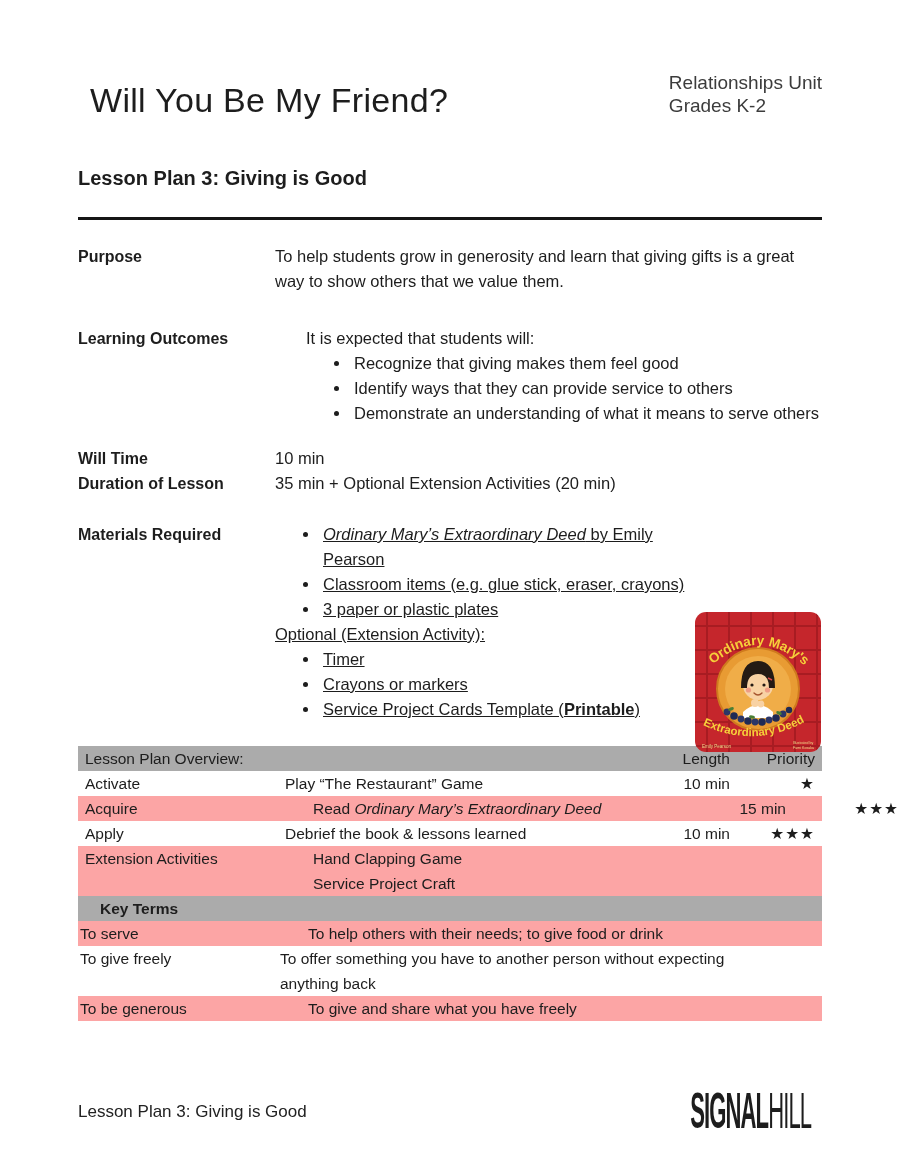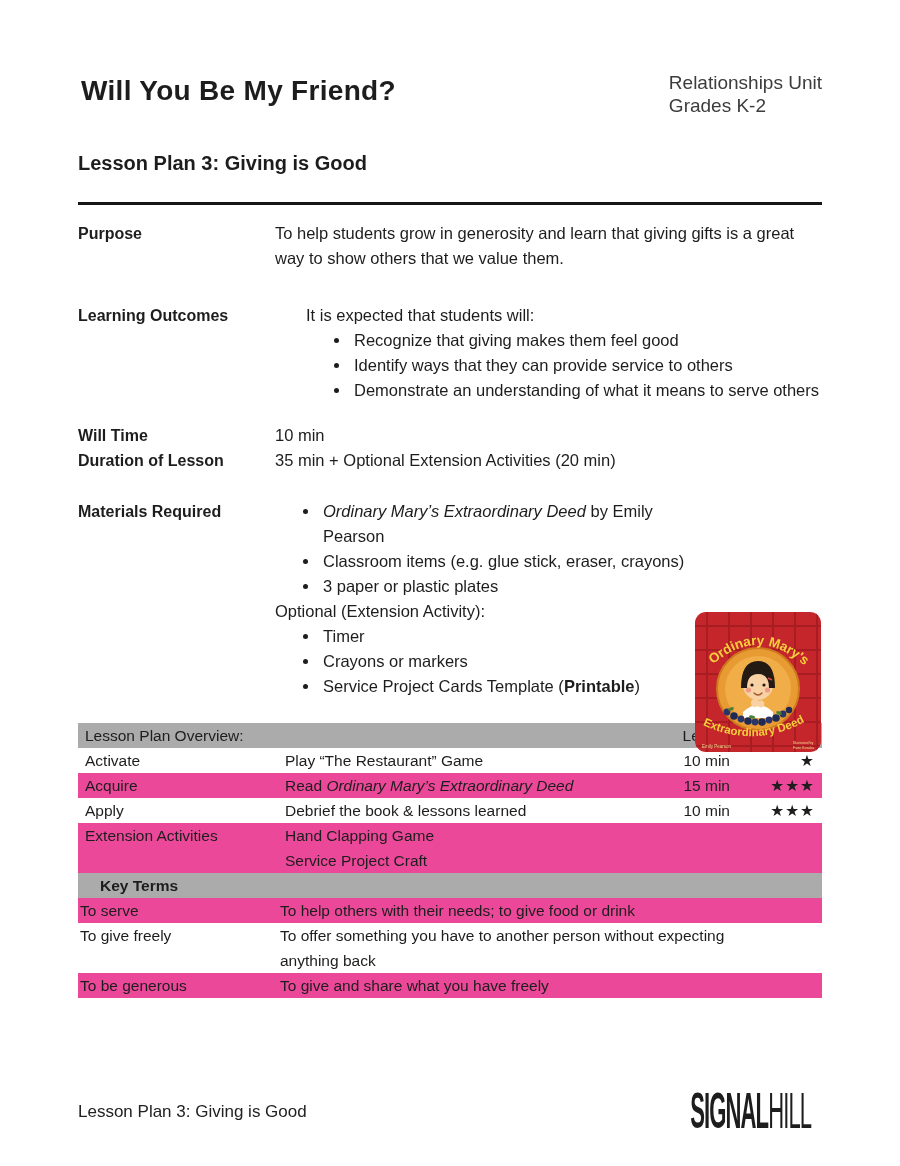--- a/index.html
+++ b/index.html
@@ -3,42 +3,42 @@
 <meta charset="utf-8">
 <style>
   html,body{margin:0;padding:0;}
   body{
     width:900px;height:1166px;background:#ffffff;
     font-family:"Liberation Sans",sans-serif;color:#1d1d1d;
     position:relative;overflow:hidden;
   }
   .page{position:absolute;inset:0;padding:68px 78px 0;box-sizing:border-box;}
   .header-row{display:flex;justify-content:space-between;align-items:flex-start;}
-  .doc-title{font-size:28px;font-weight:700;letter-spacing:.3px;margin:3px;line-height:40px;}
+  .doc-title{font-size:34px;font-weight:400;letter-spacing:.3px;margin:12px;line-height:40px;}
   .unit-block{text-align:left;font-size:19px;line-height:23px;color:#3c3c3c;padding-top:3px;}
   .lesson-title{margin-top:35px;font-size:20px;font-weight:700;}
   .intro{margin-top:21px;font-size:16.5px;line-height:25px;width:744px;}
   .rule{margin-top:27px;height:3px;background:#161616;}
-  .section{display:grid;grid-template-columns:197px 1fr;margin-top:16px;}
+  .section{display:grid;grid-template-columns:197px 1fr;margin-top:24px;}
   .sec-label{font-weight:700;font-size:16px;line-height:25px;}
   .sec-content{font-size:16.5px;line-height:25px;max-width:540px;}
   ul.blt{margin:0;padding-left:45px;list-style:disc;}
   ul.blt li{padding-left:3px;}
   .kv-grid{display:grid;grid-template-columns:197px 1fr;font-size:16.5px;line-height:25px;margin-top:20px;}
   .kv-grid .k{font-weight:700;font-size:16px;}
   .mt-materials{margin-top:26px;}
   .cover{position:absolute;left:695px;top:612px;}
   
   .ovr{margin-top:24px;width:744px;font-size:15.5px;}
   .t-head,.t-row{display:grid;grid-template-columns:200px 375px 70px 85px;padding:0 7px;line-height:25px;}
   .t-head{background:#ababab;font-weight:400;}
   .t-head .span2{grid-column:1/3;}
   .c-len{text-align:right;}
   .c-pri{text-align:right;}
-  .gray{background:#ec4899;}
+  .gray{background:#fca5a5;gap:28px;}
   .stars{letter-spacing:1px;}
   .kt-head{background:#ababab;font-weight:700;padding:0 22px;line-height:25px;}
   .kt-row{display:grid;grid-template-columns:200px 1fr;padding:0 2px;line-height:25px;}
   .kt-def{max-width:505px;}
   
   .footer{position:absolute;left:78px;right:78px;top:1086px;display:flex;justify-content:space-between;align-items:center;height:52px;}
   .page-label{font-size:17px;color:#222;}
   .logo{display:inline-block;transform:scale(.92,2.05);transform-origin:center;font-size:24px;letter-spacing:-1px;white-space:nowrap;margin-right:6px;}
   .logo .s1{font-weight:800;}
   .logo .s2{font-weight:400;}
@@ -82,21 +82,21 @@
     <div class="k">Will Time</div>
     <div>10 min</div>
   </div>
   <div class="kv-grid" style="margin-top:0;">
     <div class="k">Duration of Lesson</div>
     <div>35 min + Optional Extension Activities (20 min)</div>
   </div>
 
   <div class="section mt-materials">
     <div class="sec-label">Materials Required</div>
-    <div class="sec-content" style="max-width:420px;">
+    <div class="sec-content" style="max-width:420px;text-decoration:underline;">
       <ul class="blt">
         <li><i>Ordinary Mary’s Extraordinary Deed</i><span> by Emily Pearson</span></li>
         <li>Classroom items (e.g. glue stick, eraser, crayons)</li>
         <li>3 paper or plastic plates</li>
       </ul>
       <div>Optional (Extension Activity):</div>
       <ul class="blt">
         <li>Timer</li>
         <li>Crayons or markers</li>
         <li><span>Service Project Cards Template (</span><b>Printable</b><span>)</span></li>

